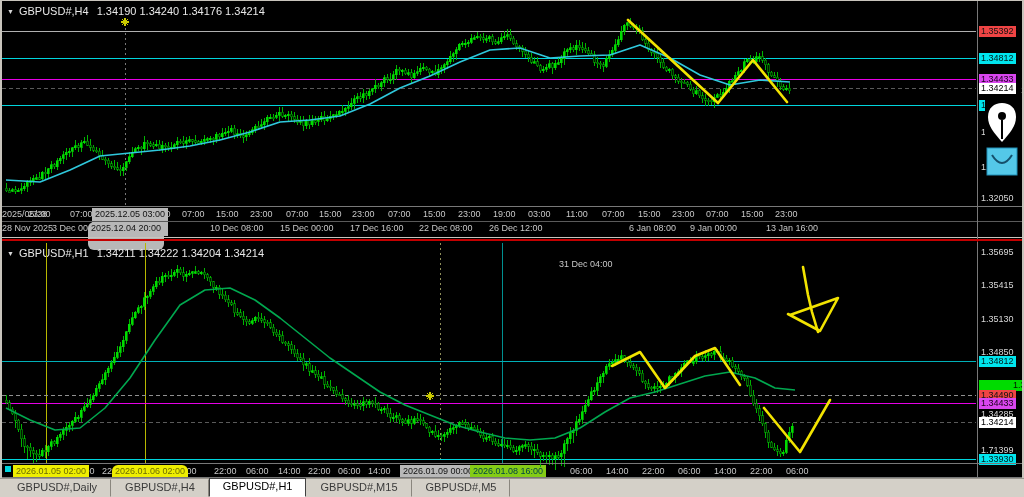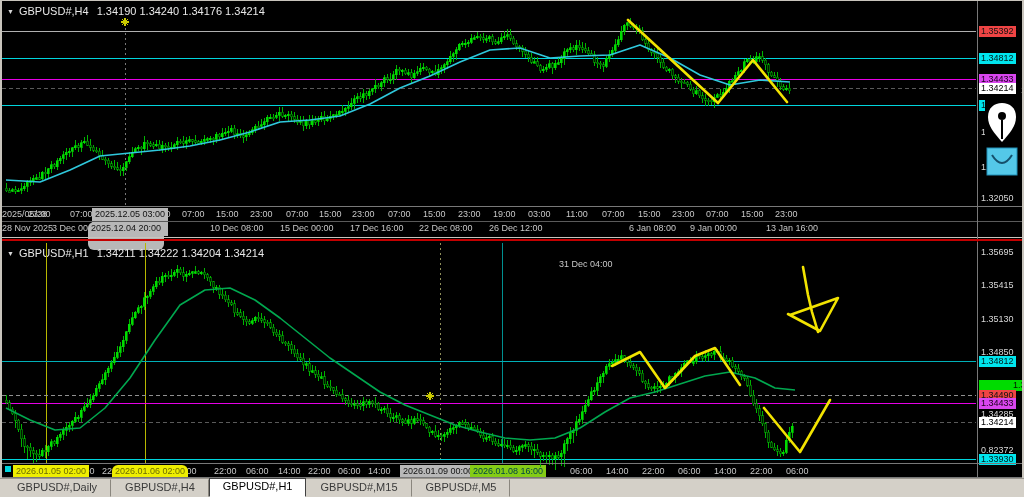--- a/index.html
+++ b/index.html
@@ -55,21 +55,21 @@
       <div class="pl plain" style="left: 979px; top: 247px;">1.35695</div>
       <div class="pl plain" style="left: 979px; top: 280px;">1.35415</div>
       <div class="pl plain" style="left: 979px; top: 314px;">1.35130</div>
       <div class="pl plain" style="left: 979px; top: 347px;">1.34850</div>
       <div class="pl cyan" style="left: 979px; top: 356px;">1.34812</div>
       <div class="pl green" style="left: 979px; top: 380px; padding-left: 34px;">1.34571</div>
       <div class="pl gray" style="left: 979px; top: 390px;">1.34490</div>
       <div class="pl magenta" style="left: 979px; top: 398px;">1.34433</div>
       <div class="pl plain" style="left: 979px; top: 409px;">1.34285</div>
       <div class="pl white" style="left: 979px; top: 417px;">1.34214</div>
-      <div class="pl plain" style="left: 979px; top: 445px;">0.82372</div>
+      <div class="pl plain" style="left: 979px; top: 445px;">1.71399</div>
       <div class="pl cyan" style="left: 979px; top: 454px;">1.33930</div>
       <div class="tl" style="left: 2px; top: 209px;">2025/05/28</div>
       <div class="tl" style="left: 28px; top: 209px;">23:00</div>
       <div class="tl" style="left: 70px; top: 209px;">07:00</div>
       <div class="tl" style="left: 112px; top: 209px;">15:00</div>
       <div class="tl" style="left: 148px; top: 209px;">23:00</div>
       <div class="tl" style="left: 182px; top: 209px;">07:00</div>
       <div class="tl" style="left: 216px; top: 209px;">15:00</div>
       <div class="tl" style="left: 250px; top: 209px;">23:00</div>
       <div class="tl" style="left: 286px; top: 209px;">07:00</div>

